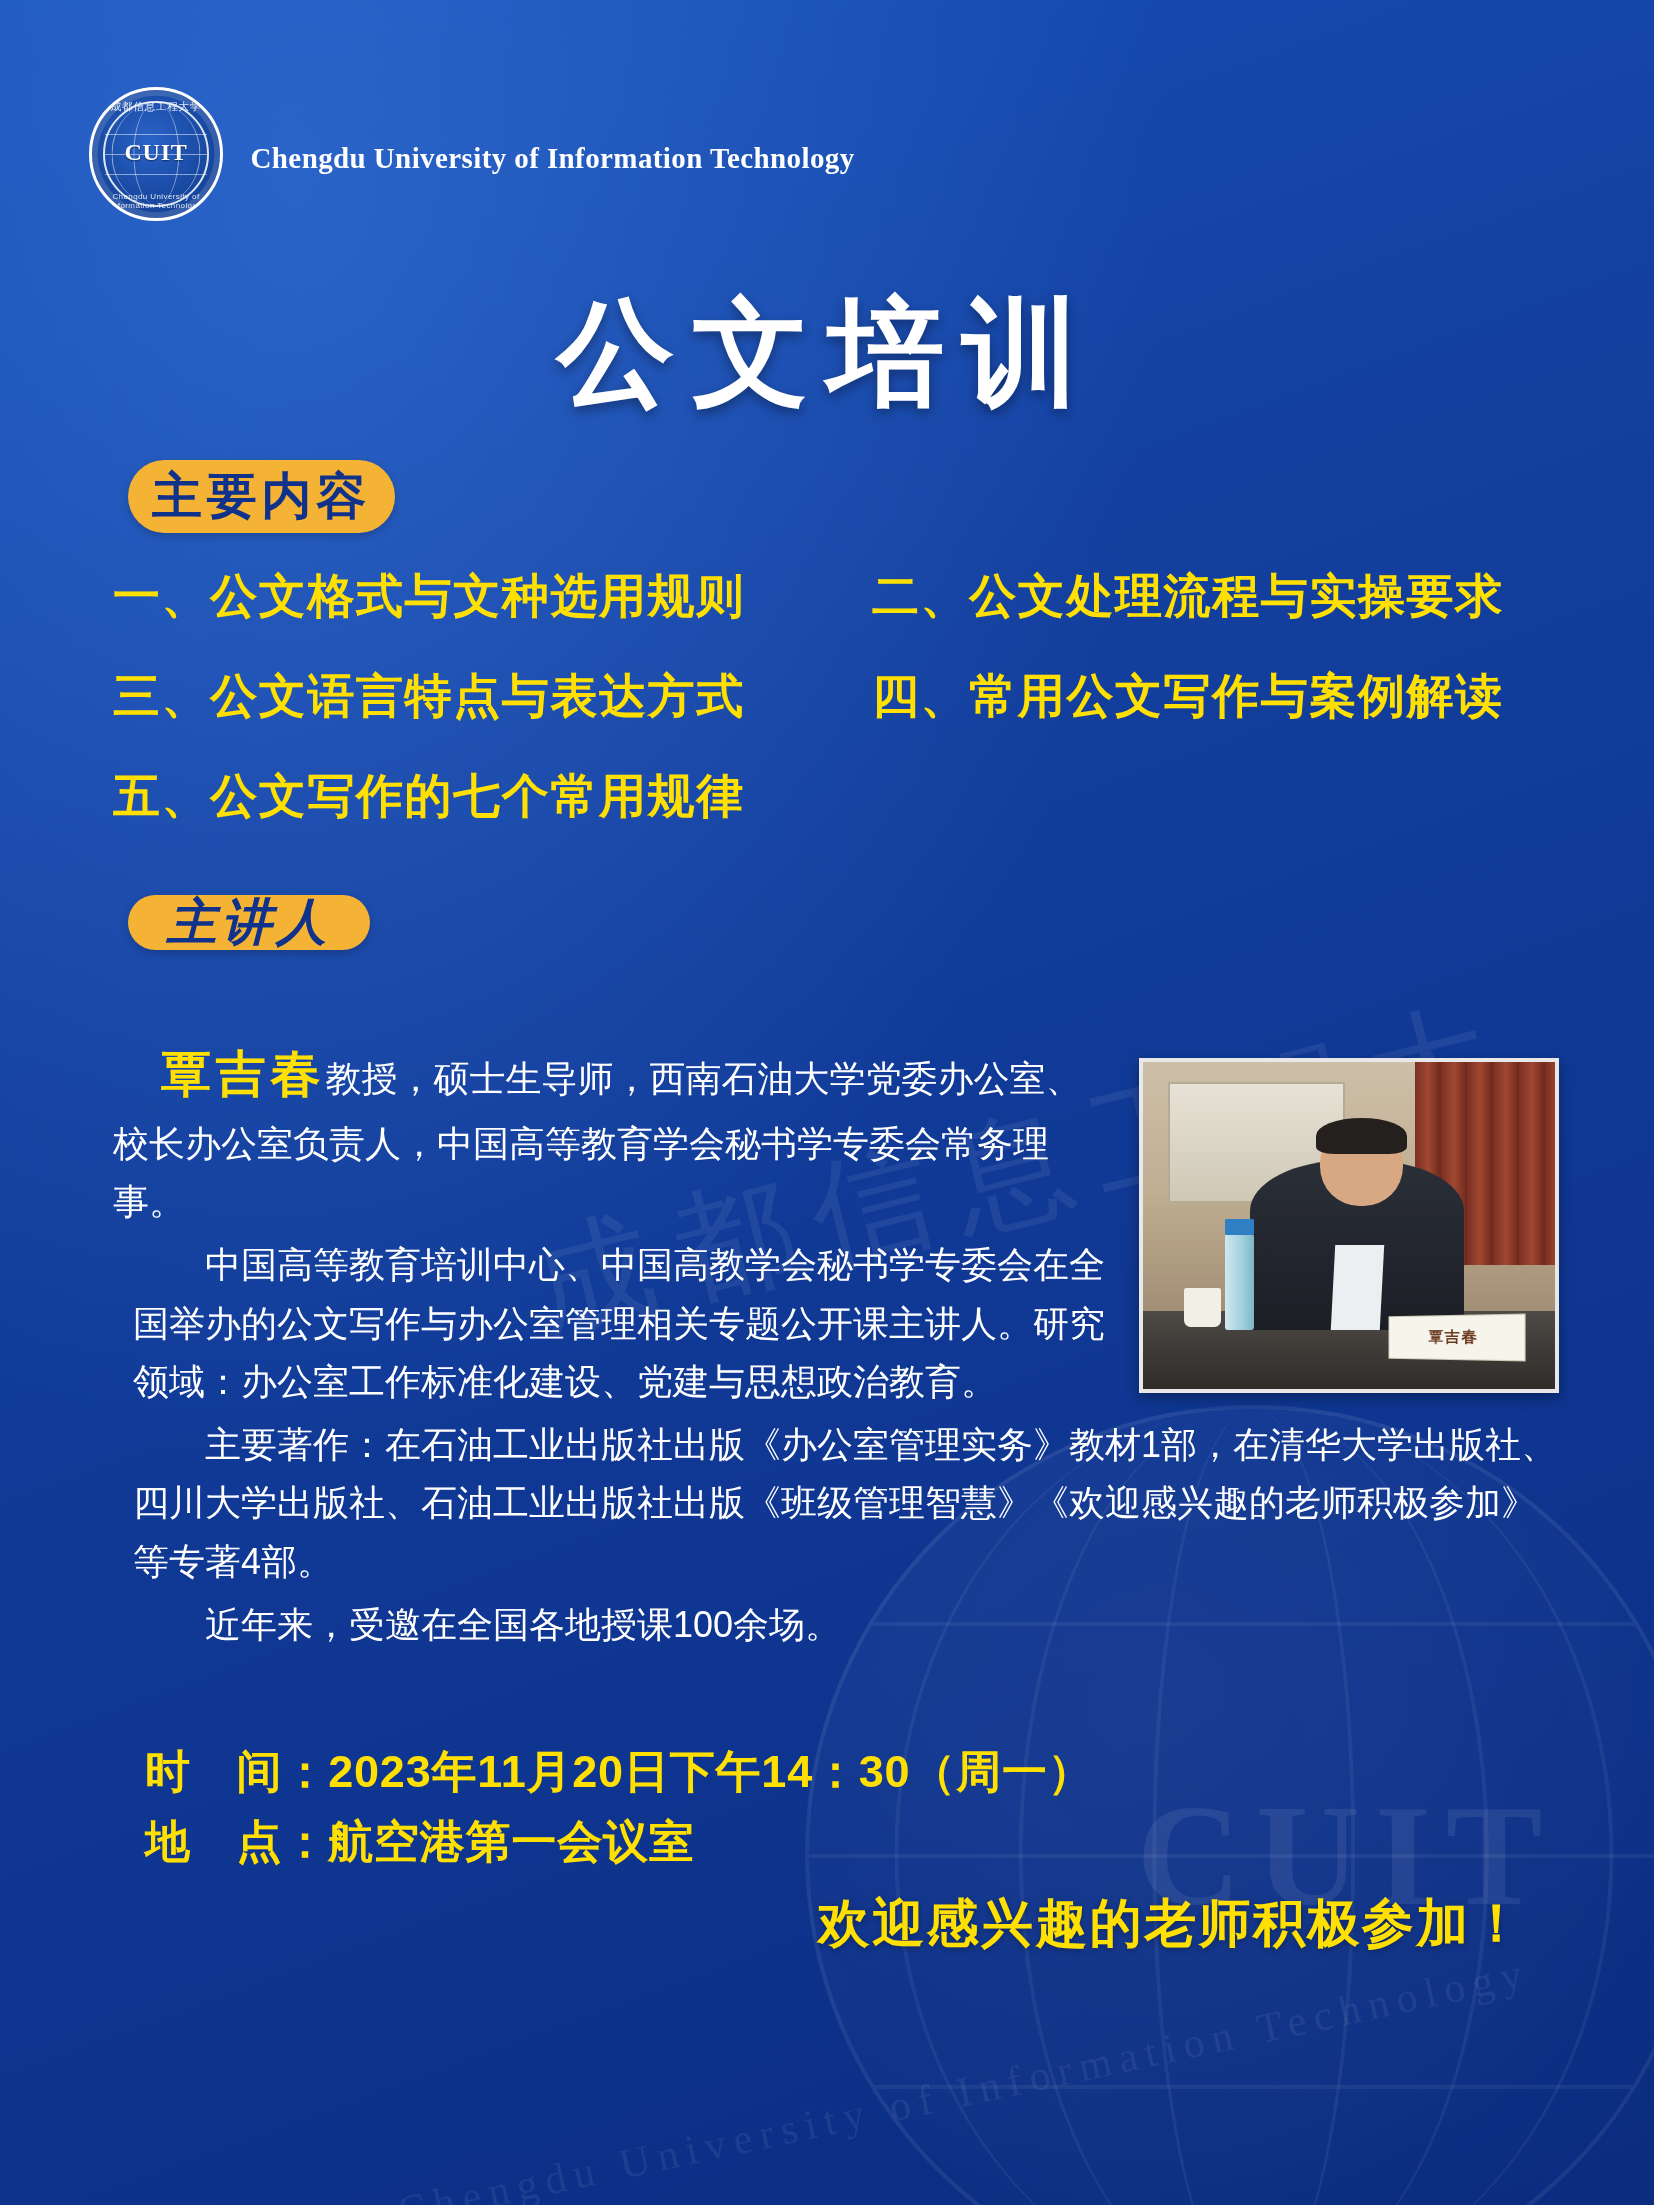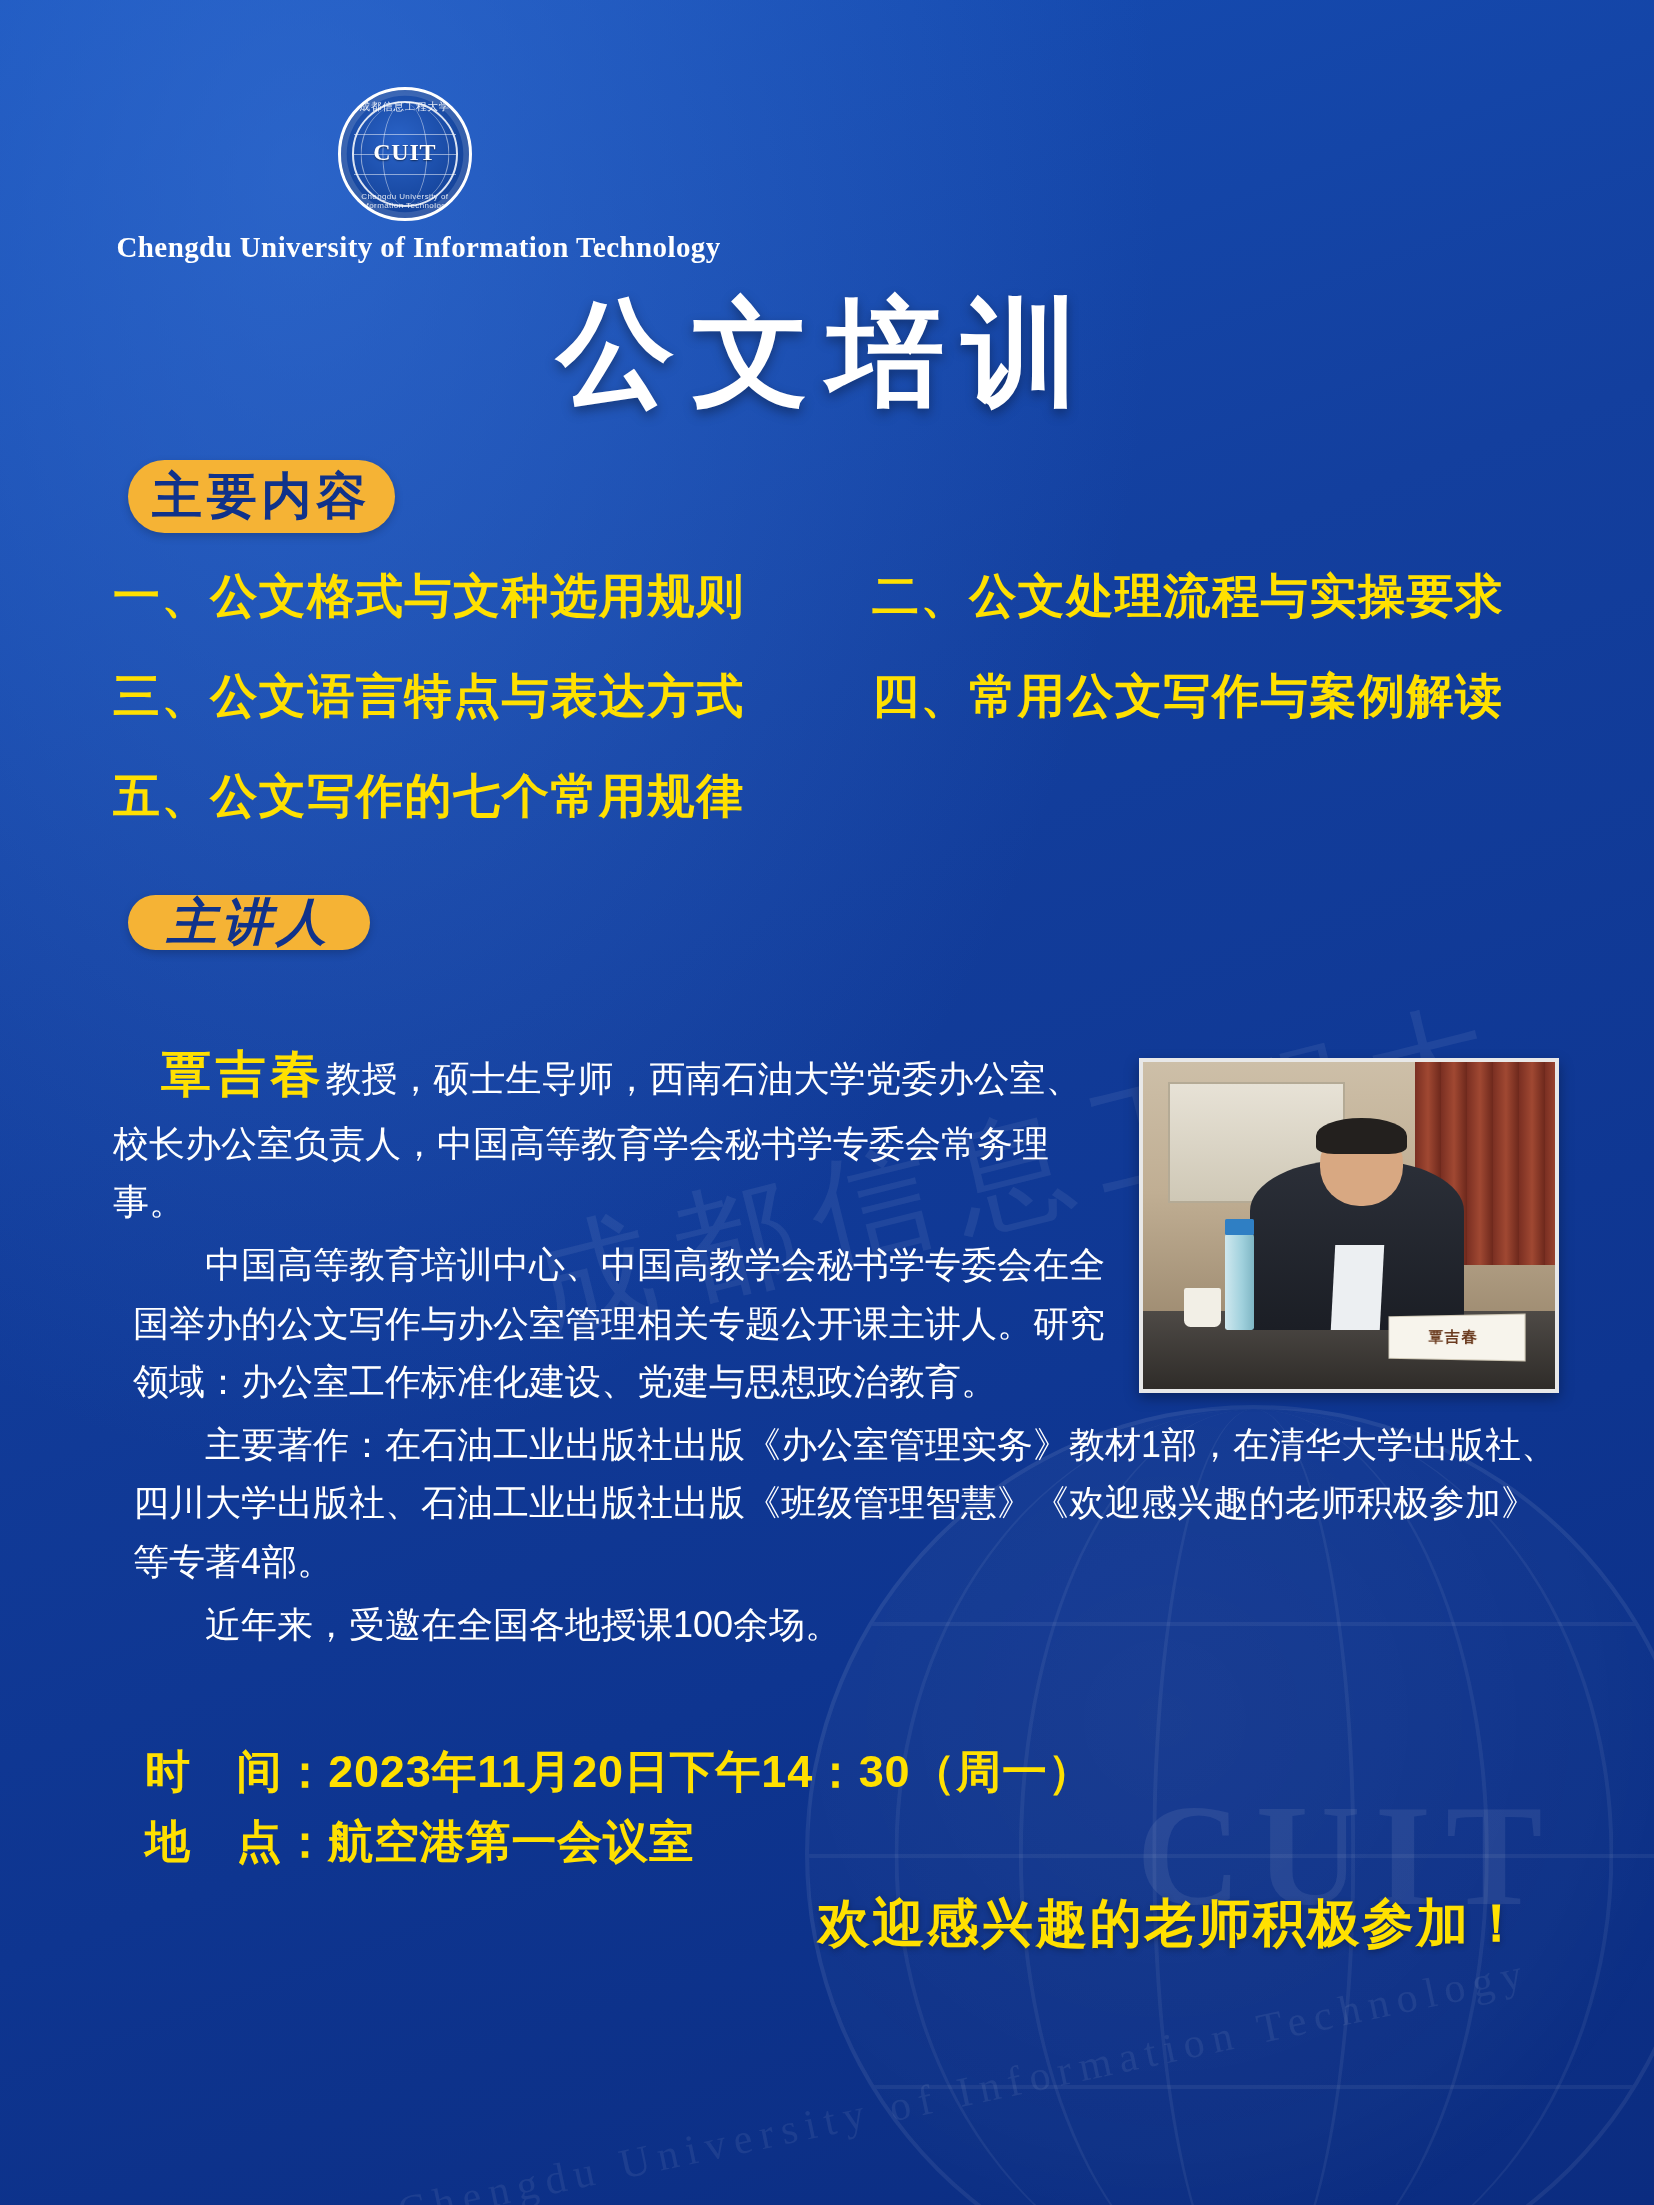--- a/index.html
+++ b/index.html
@@ -88,21 +88,20 @@
     white-space: nowrap;
   }
 
   
   .header {
     position: absolute;
     top: 87px;
     left: 89px;
     display: flex;
     align-items: center;
-    flex-direction: column;
   }
   .logo-seal {
     width: 128px;
     height: 128px;
     border-radius: 50%;
     border: 3.2px solid #ffffff;
     position: relative;
     flex: 0 0 auto;
     background: radial-gradient(circle at 45% 40%, #2a63c8 0%, #17479f 60%, #123c92 100%);
     box-shadow: inset 0 0 0 5.7px rgba(255,255,255,0.14);

